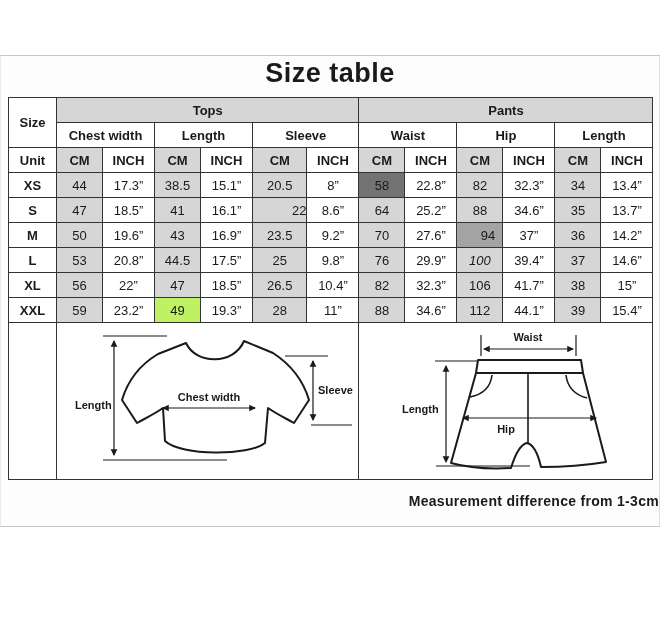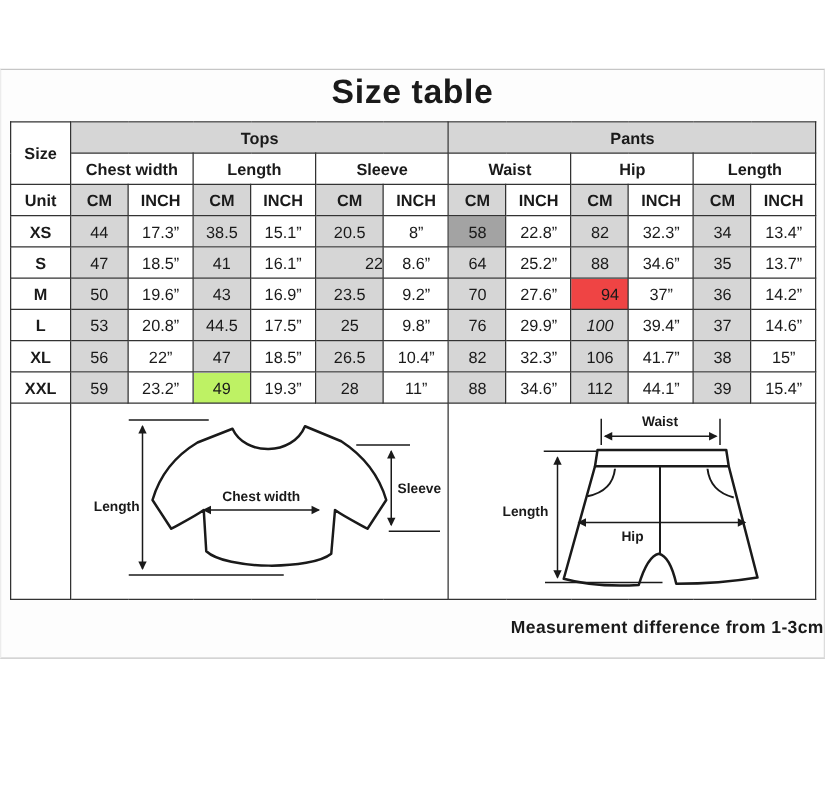--- a/index.html
+++ b/index.html
@@ -89,21 +89,21 @@
     </thead>
     <tbody id="rows-body">
         <tr>
           <th>XS</th>
           <td class="gray" style="background: rgb(214, 214, 214);">44</td>
           <td>17.3”</td>
           <td class="gray" style="background: rgb(214, 214, 214);">38.5</td>
           <td>15.1”</td>
           <td class="gray" style="background: rgb(214, 214, 214);">20.5</td>
           <td>8”</td>
-          <td class="gray" style="background: #a3a3a3;">58</td>
+          <td class="gray" style="background: #737373;">58</td>
           <td>22.8”</td>
           <td class="gray" style="background: rgb(214, 214, 214);">82</td>
           <td>32.3”</td>
           <td class="gray" style="background: rgb(214, 214, 214);">34</td>
           <td>13.4”</td>
         </tr>
         <tr>
           <th>S</th>
           <td class="gray" style="background: rgb(214, 214, 214);">47</td>
           <td>18.5”</td>
@@ -121,21 +121,21 @@
         <tr>
           <th>M</th>
           <td class="gray" style="background: rgb(214, 214, 214);">50</td>
           <td>19.6”</td>
           <td class="gray" style="background: rgb(214, 214, 214);">43</td>
           <td>16.9”</td>
           <td class="gray" style="background: rgb(214, 214, 214);">23.5</td>
           <td>9.2”</td>
           <td class="gray" style="background: rgb(214, 214, 214); margin-top: 19px;">70</td>
           <td>27.6”</td>
-          <td class="gray" style="background: #ef4444; padding-left: 16px;">94</td>
+          <td class="gray" style="background: #a3a3a3; padding-left: 16px;">94</td>
           <td>37”</td>
           <td class="gray" style="background: rgb(214, 214, 214);">36</td>
           <td>14.2”</td>
         </tr>
         <tr>
           <th>L</th>
           <td class="gray" style="background: rgb(214, 214, 214);">53</td>
           <td>20.8”</td>
           <td class="gray" style="background: rgb(214, 214, 214);">44.5</td>
           <td>17.5”</td>

